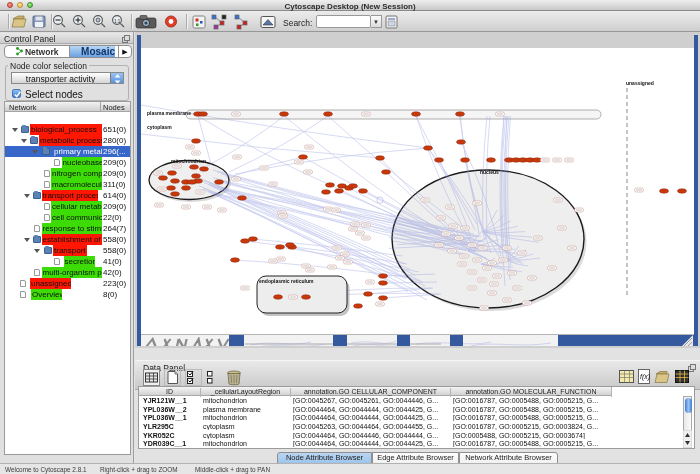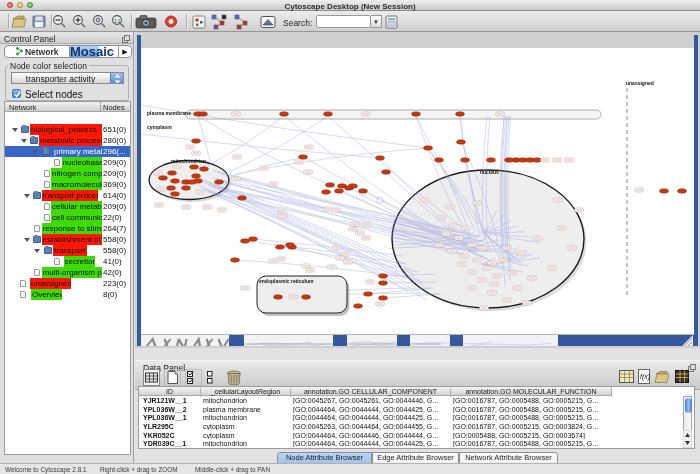--- a/index.html
+++ b/index.html
@@ -18,21 +18,21 @@
 #search{position:absolute;left:316px;top:4px;width:55px;height:13px;background:#fff;border:1px solid #999;border-radius:2px}
 #sdrop{position:absolute;left:371px;top:4px;width:11px;height:13px;background:linear-gradient(#fdfdfd,#dcdcdc);border:1px solid #999;border-left:none;font-size:6px;color:#333;text-align:center;line-height:12px}
 #slab{position:absolute;left:283px;top:7px;font-size:8.5px;color:#222}
 
 
 #cp{position:absolute;left:0;top:32px;width:134px;height:431px;background:#e0e0e0;border-right:1px solid #9e9e9e}
 #cphead{position:absolute;left:0;top:1px;width:133px;height:11px;background:linear-gradient(#e8e8e8,#cdcdcd);border-bottom:1px solid #aaa}
 #cphead span{position:absolute;left:4px;top:1px;font-size:8.5px;color:#222}
 #tabs{position:absolute;left:4px;top:13px;width:128px;height:13px;border:1px solid #8f8f8f;border-radius:4px;background:#fff;overflow:hidden}
 #tabN{position:absolute;left:0;top:0;width:64px;height:13px;font-size:8.5px;font-weight:bold;color:#333;text-align:center;line-height:12px}
-#tabM{position:absolute;left:64px;top:0;width:30px;height:13px;background:linear-gradient(#b8d7f5,#5f97dd);font-size:13px;font-weight:bold;color:#10356b;text-align:right;line-height:12px;border-left:1px solid #8f8f8f}
+#tabM{position:absolute;left:64px;top:0;width:46px;height:13px;background:linear-gradient(#b8d7f5,#5f97dd);font-size:10px;font-weight:bold;color:#10356b;text-align:right;line-height:12px;border-left:1px solid #8f8f8f}
 #tabA{position:absolute;right:0;top:0;width:13px;height:13px;border-left:1px solid #8f8f8f;font-size:7px;text-align:center;line-height:12px;color:#111}
 #grp{position:absolute;left:5px;top:33px;width:124px;height:36px;border:1px solid #b0b0b0;border-radius:3px}
 #grplab{position:absolute;left:8px;top:29px;background:#e0e0e0;padding:0 2px;font-size:8.5px;color:#222}
 #combo{position:absolute;left:11px;top:40px;width:113px;height:12px;border:1px solid #8a8a8a;border-radius:0;background:linear-gradient(#ffffff,#d5d5d5);overflow:hidden}
 #combo .ct{position:absolute;left:0;right:14px;top:1px;text-align:center;font-size:8.5px;color:#111}
 #combo .cs{position:absolute;right:0;top:0;width:13px;height:12px;background:linear-gradient(#9cc4f4,#4a88d8);border-left:1px solid #7a7a7a}
 #chk{position:absolute;left:12px;top:57px;width:9px;height:9px;border-radius:2px;background:linear-gradient(#8fc1f2,#3a7ad2);border:1px solid #4676b8}
 #chklab{position:absolute;left:25px;top:57px;font-size:10px;color:#111}
 #chk svg,#combo .cs svg{display:block}
 #treebox{position:absolute;left:4px;top:69px;width:127px;height:354px;background:#fff;border:1px solid #9b9b9b;overflow:hidden}
@@ -236,21 +236,21 @@
           <span class="tnum">209(0)</span>
         </div>
 <div class="trow" style="top:55px">
           <span class="leaf" style="left:39px"></span>
           <span class="tlab" style="left:46.0px;background:#3ddc06;width:51.0px">nitrogen compo</span>
           <span class="tnum">209(0)</span>
         </div>
 <div class="trow" style="top:66px">
           <span class="leaf" style="left:39px"></span>
           <span class="tlab" style="left:46.0px;background:#3ddc06;width:51.0px">macromolecule</span>
-          <span class="tnum">369(0)</span>
+          <span class="tnum">311(0)</span>
         </div>
 <div class="trow" style="top:77px">
           <span class="tri" style="left:19px"></span>
           <span class="fold" style="left:28px"></span>
           <span class="tlab" style="left:36.5px;background:#ff1704;width:56.0px">transport process</span>
           <span class="tnum">614(0)</span>
         </div>
 <div class="trow" style="top:88px">
           <span class="leaf" style="left:39px"></span>
           <span class="tlab" style="left:46.0px;background:#3ddc06;width:51.0px">cellular metabo</span>

